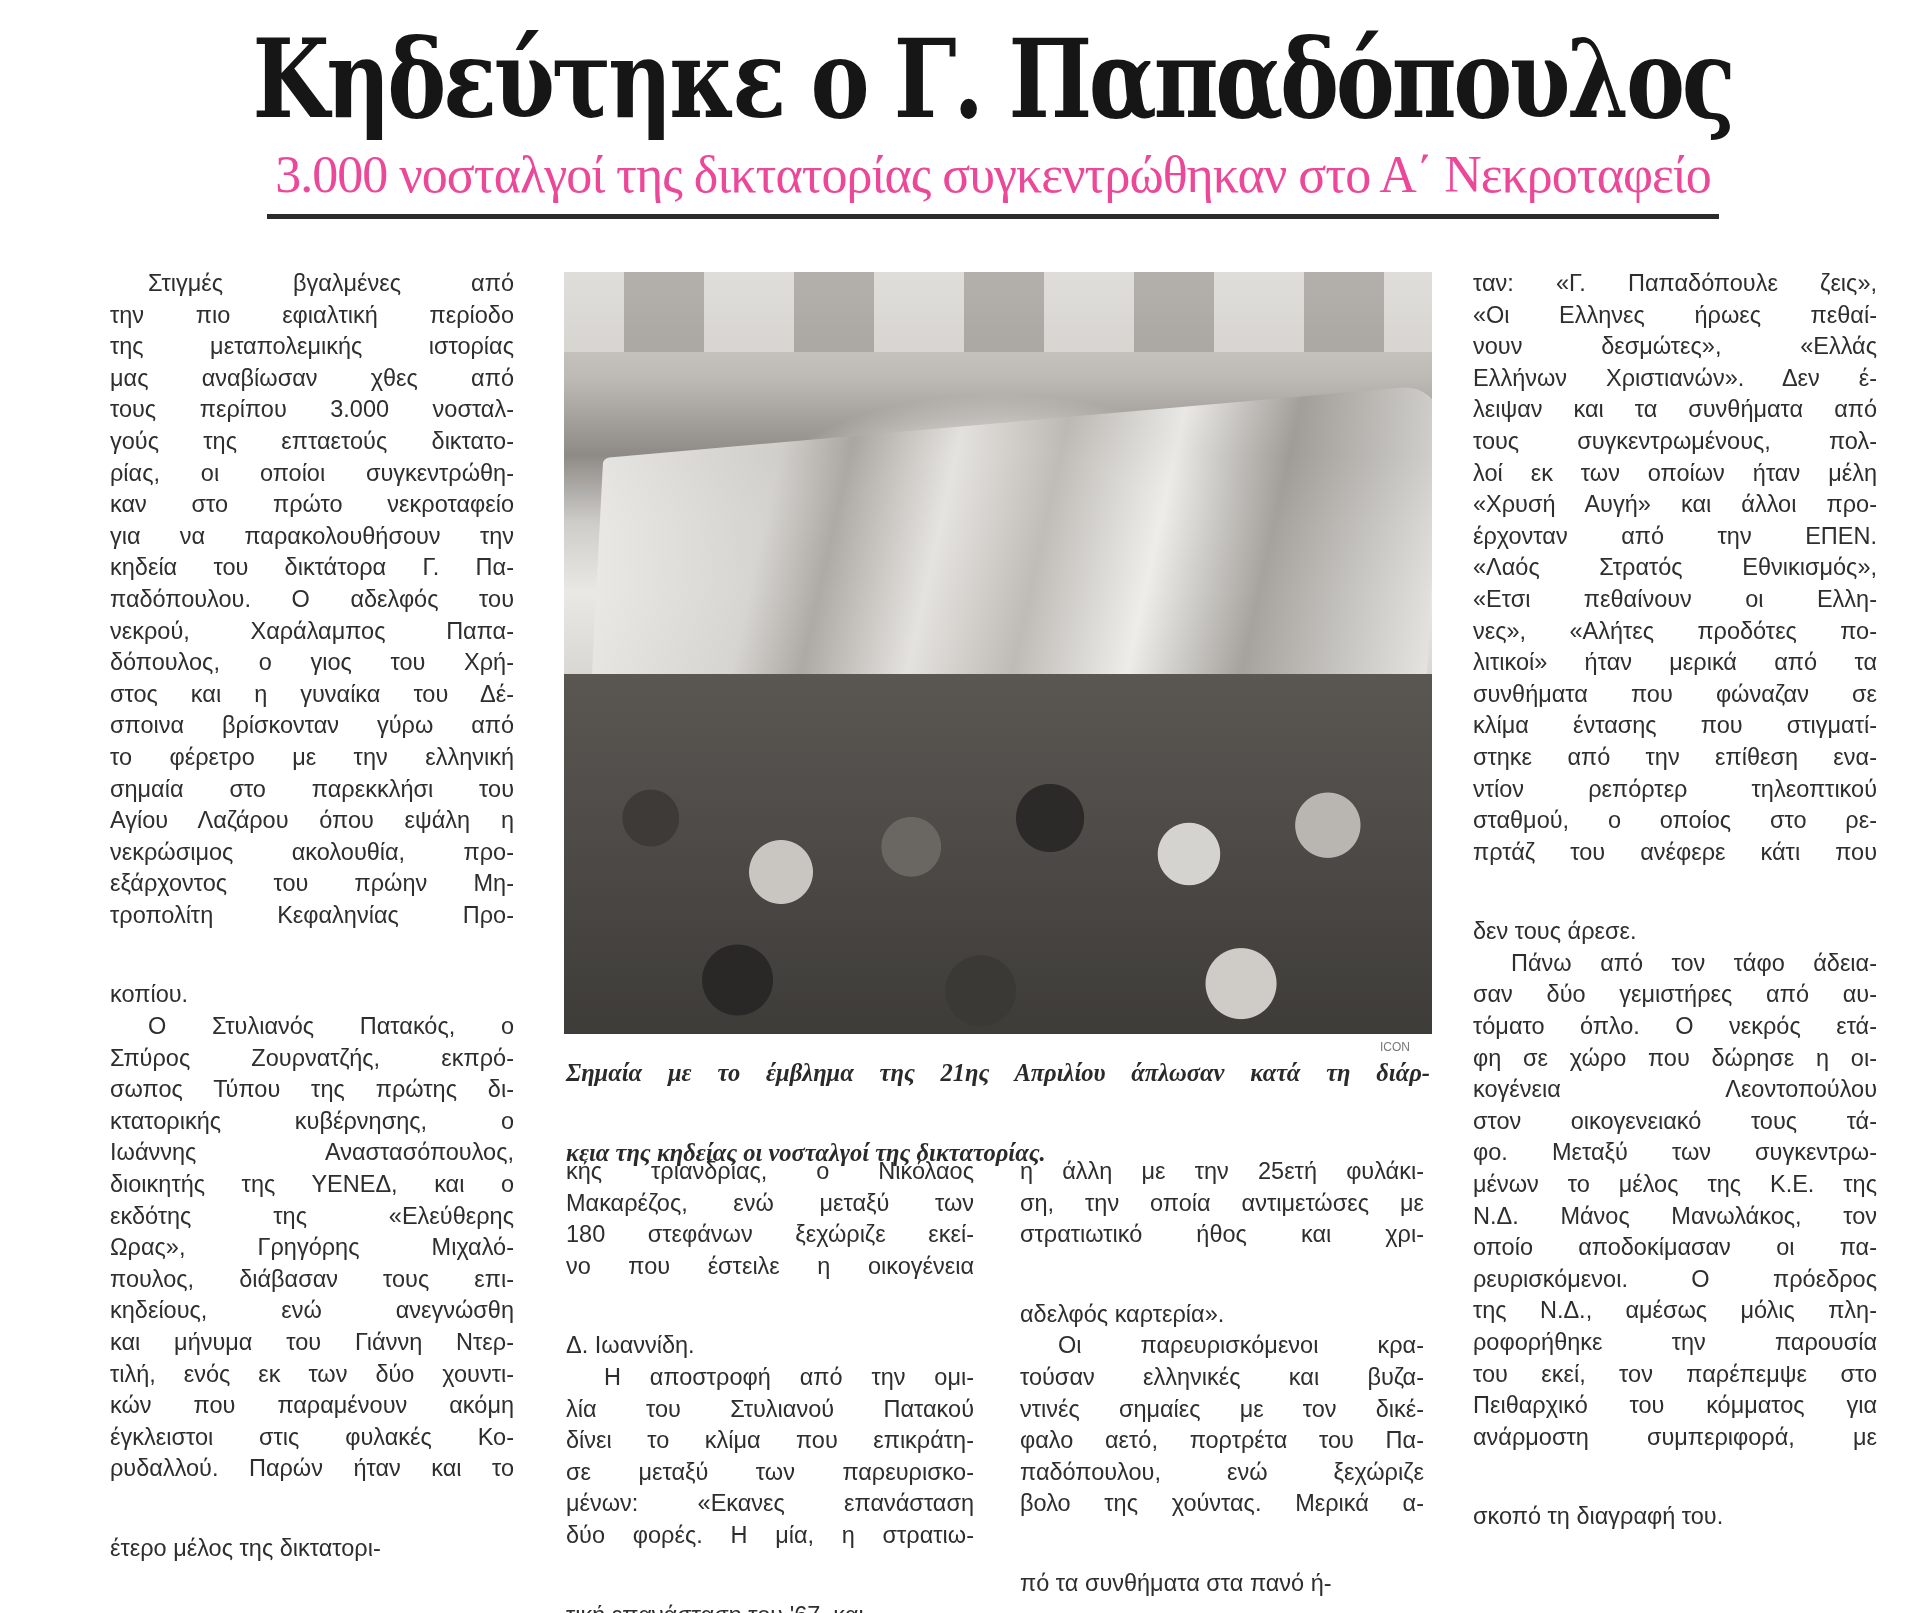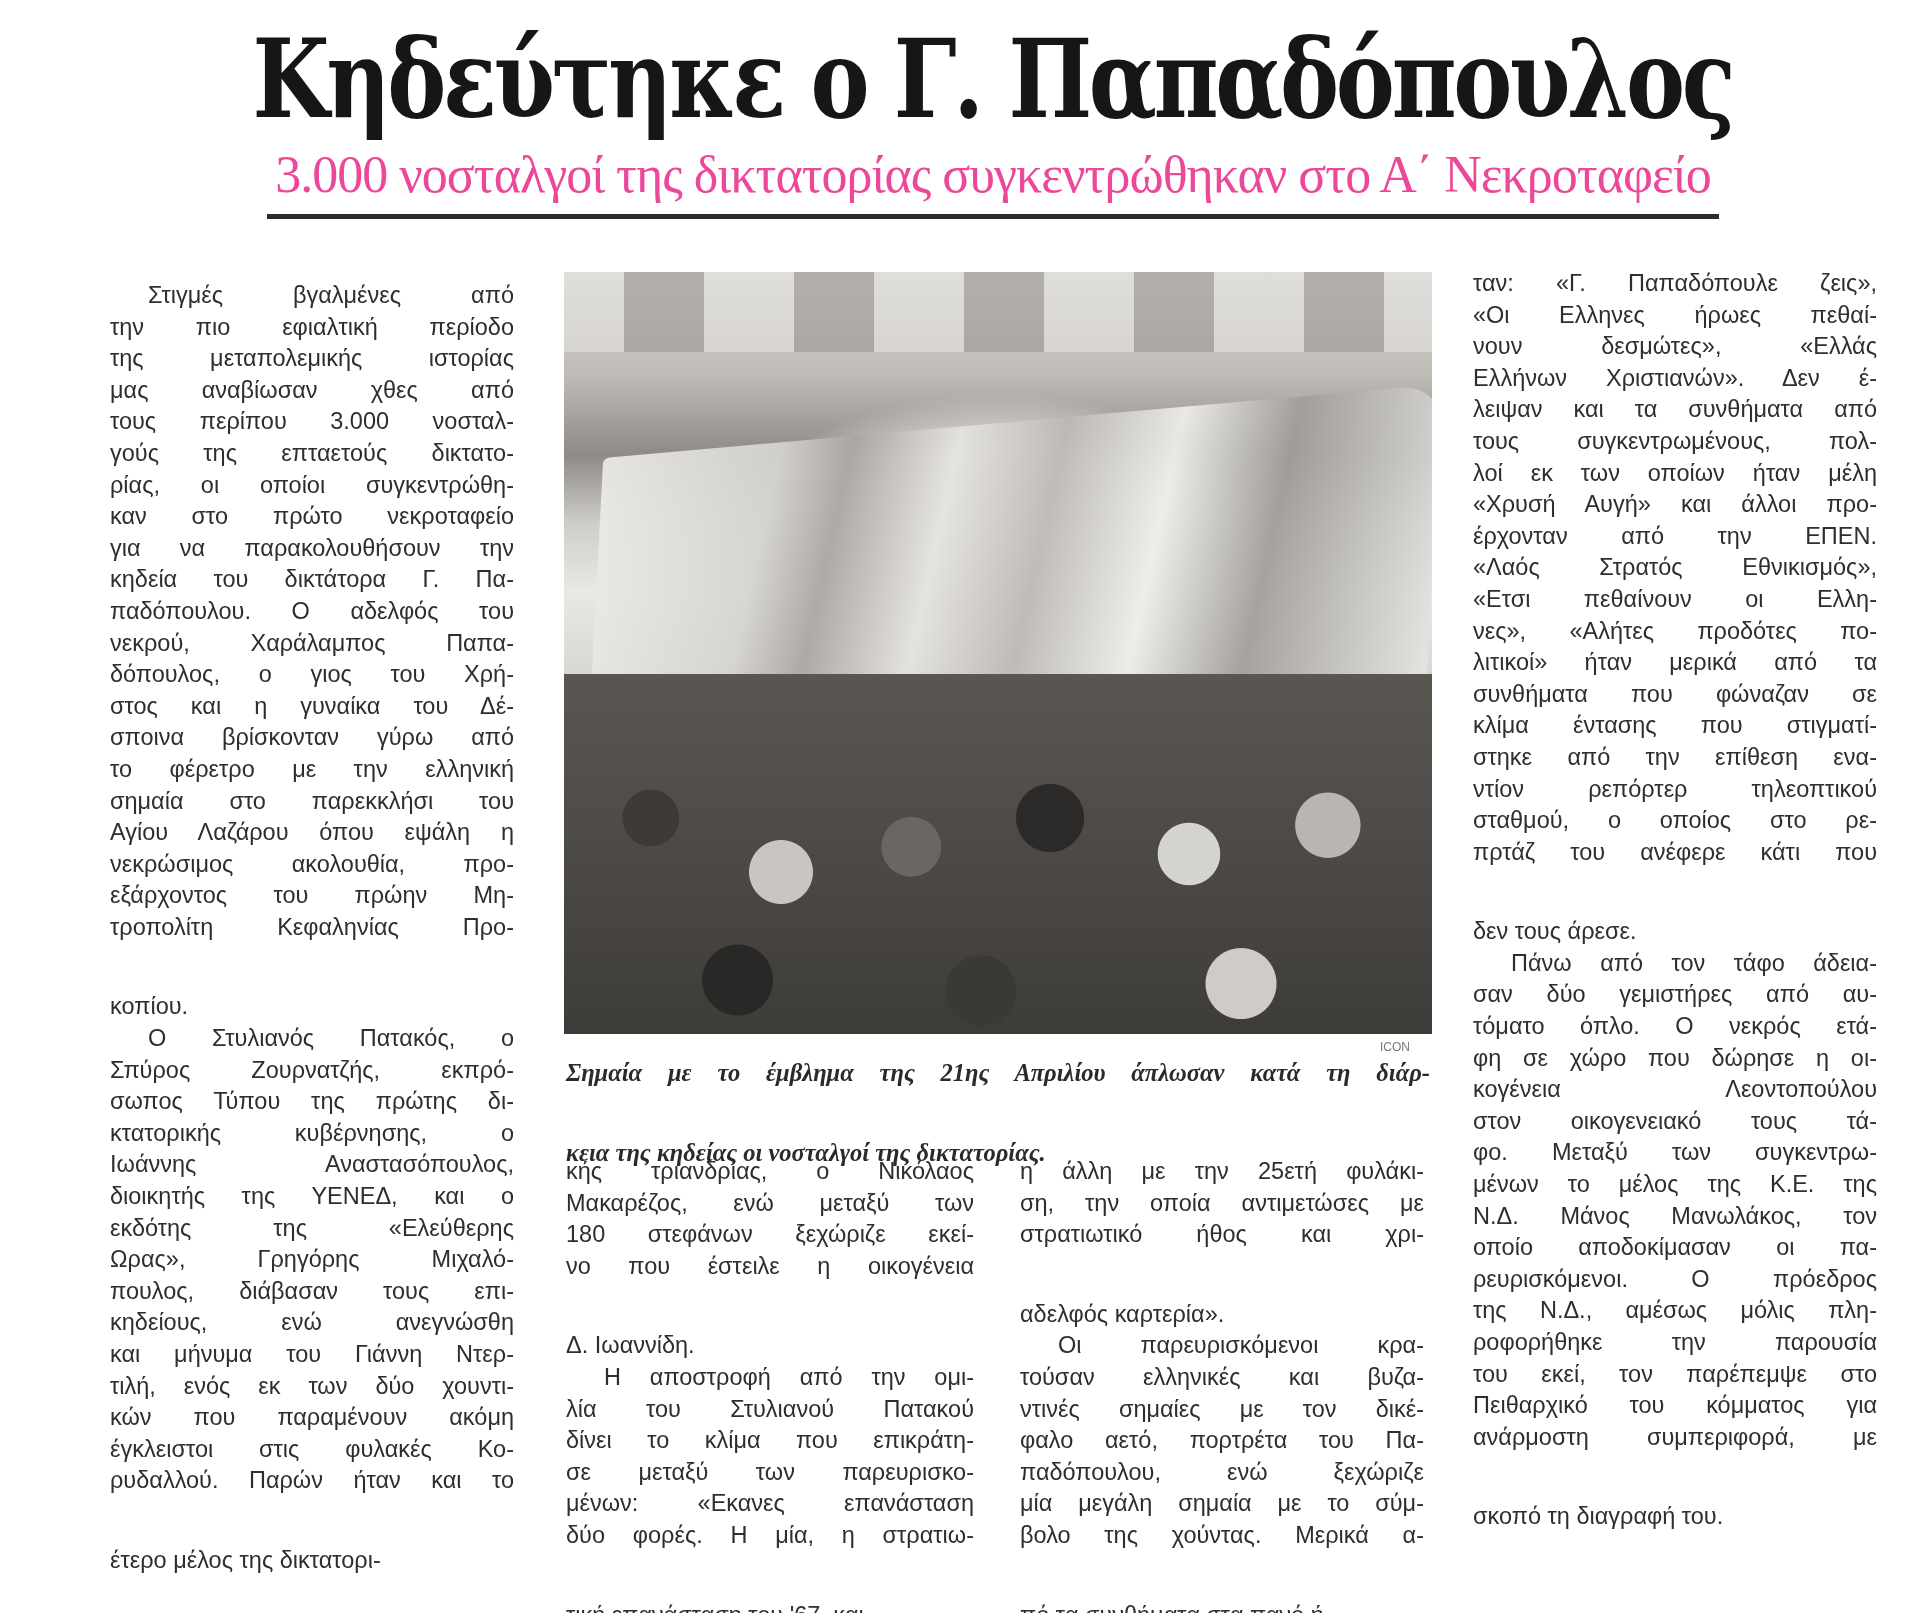--- a/index.html
+++ b/index.html
@@ -16,21 +16,21 @@
     letter-spacing:-1px; white-space:nowrap;
   }
   .rule { position:absolute; left:267px; top:214px; width:1452px; height:5px; background:#2b2b2b; }
   .col {
     position:absolute; font-family:"Liberation Sans", sans-serif; font-size:23.5px;
     color:#2e2e2e; line-height:31.6px;
   }
   .line { display:block; height:31.6px; white-space:nowrap; text-align:justify; text-align-last:justify; }
   .line.last { text-align-last:left;margin-top:48px; }
   .line.indent { padding-left:38px; }
-  #col1 { left:110px; top:280px; width:404px; }
+  #col1 { left:110px; top:268px; width:404px; }
   #col2 { left:566px; top:1156px; width:408px; }
   #col3 { left:1020px; top:1156px; width:404px; }
   #col4 { left:1473px; top:268px; width:404px; }
   .photo {
     position:absolute; left:564px; top:272px; width:868px; height:762px;
     background:
       radial-gradient(ellipse 30% 18% at 50% 34%, #f1f0ee 0%, #e2e0dc 60%, rgba(0,0,0,0) 100%),
       linear-gradient(170deg, rgba(0,0,0,0) 30%, rgba(0,0,0,0) 55%),
       linear-gradient(180deg, #d9d7d3 0%, #bdbab5 14%, #8e8b87 24%, #cfcdc9 33%, #e9e8e5 42%, #d7d5d1 54%, #6f6c68 64%, #4b4946 78%, #3a3836 100%);
     overflow:hidden;
@@ -146,21 +146,20 @@
 <div id="col3" class="col">
     <span class="line">η άλλη με την 25ετή φυλάκι-</span>
     <span class="line">ση, την οποία αντιμετώσες με</span>
     <span class="line">στρατιωτικό ήθος και χρι-</span>
     <span class="line last">αδελφός καρτερία».</span>
     <span class="line indent">Οι παρευρισκόμενοι κρα-</span>
     <span class="line">τούσαν ελληνικές και βυζα-</span>
     <span class="line">ντινές σημαίες με τον δικέ-</span>
     <span class="line">φαλο αετό, πορτρέτα του Πα-</span>
     <span class="line">παδόπουλου, ενώ ξεχώριζε</span>
-    <span class="line">μία μεγάλη σημαία με το σύμ-</span>
     <span class="line">βολο της χούντας. Μερικά α-</span>
     <span class="line last">πό τα συνθήματα στα πανό ή-</span>
   </div>
 <div id="col4" class="col">
     <span class="line">ταν: «Γ. Παπαδόπουλε ζεις»,</span>
     <span class="line">«Οι Ελληνες ήρωες πεθαί-</span>
     <span class="line">νουν δεσμώτες», «Ελλάς</span>
     <span class="line">Ελλήνων Χριστιανών». Δεν έ-</span>
     <span class="line">λειψαν και τα συνθήματα από</span>
     <span class="line">τους συγκεντρωμένους, πολ-</span>

